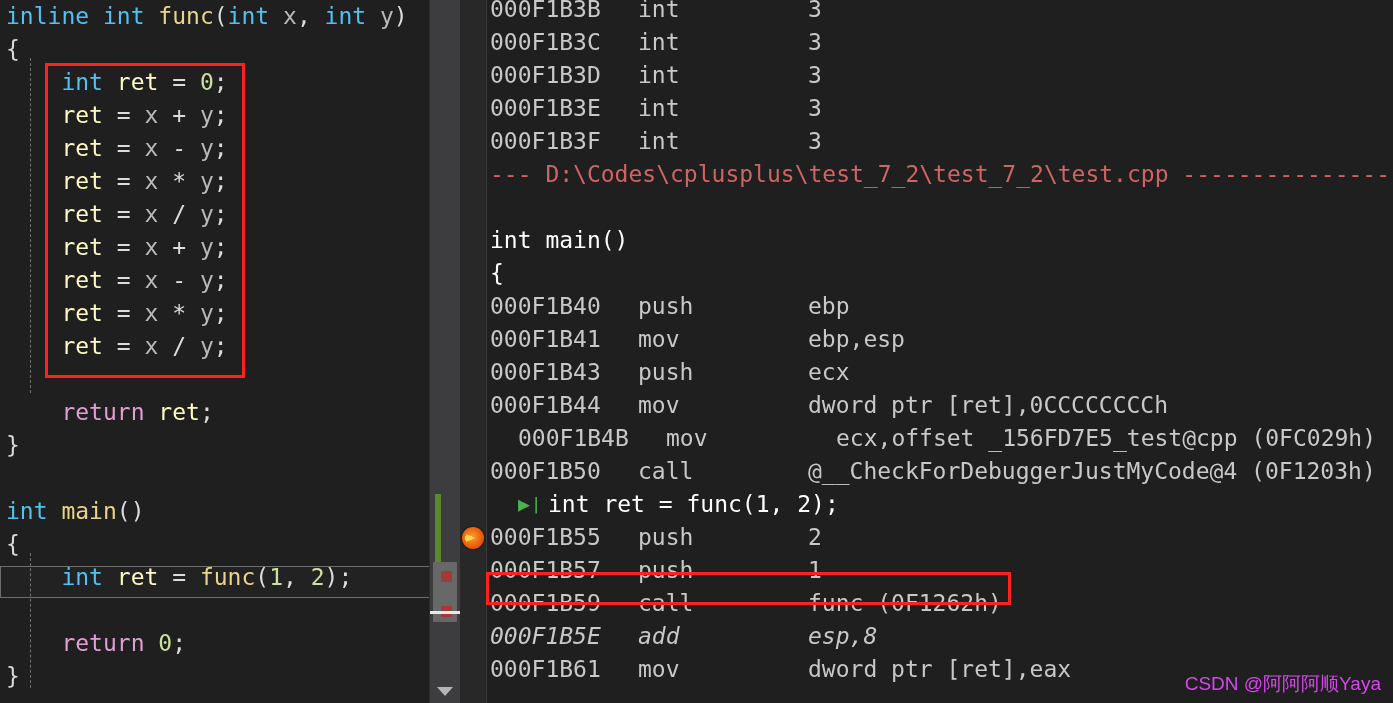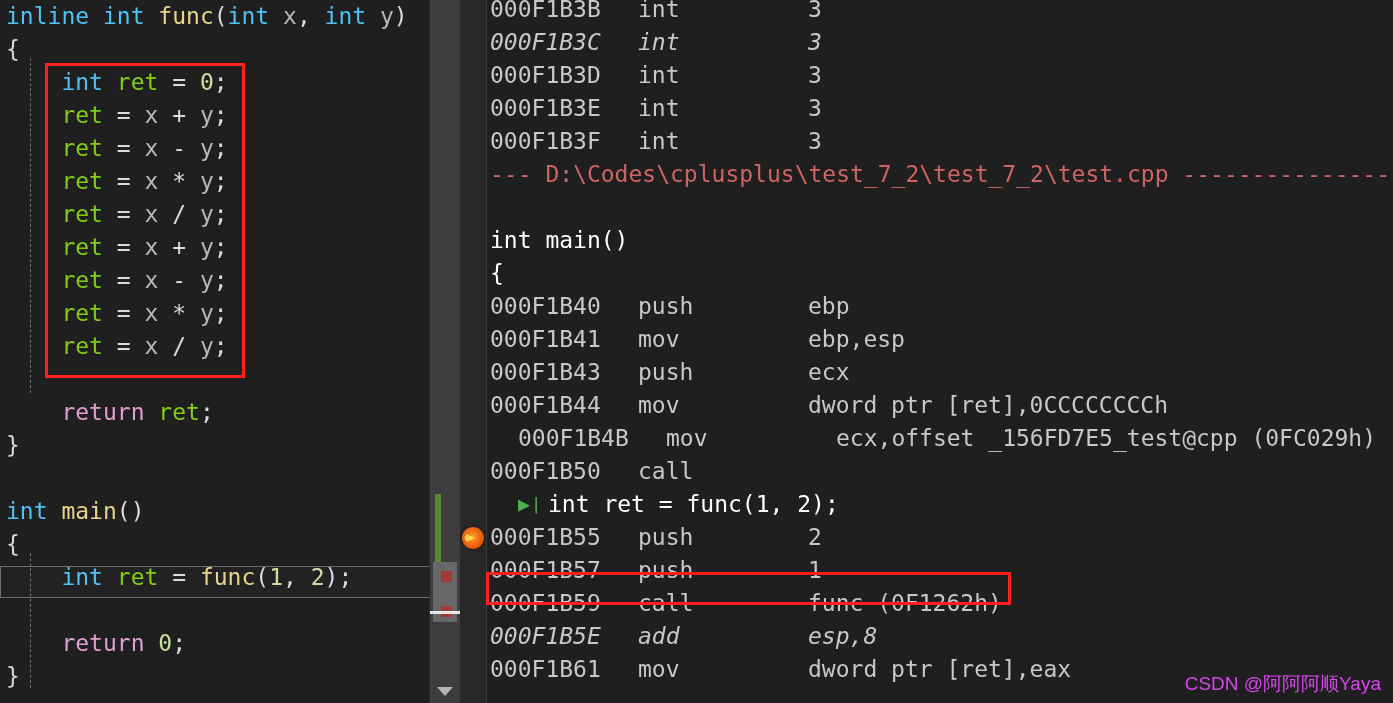--- a/index.html
+++ b/index.html
@@ -46,21 +46,21 @@
     font-size: 23px;
     white-space: pre;
     color: #d4d4d4;
     letter-spacing: 0px;
   }
   .code-line .ind { color: transparent; }
 
   
   .t-kw      { color: #4ec2f5; }   
   .t-fn      { color: #e8d58a; }   
-  .t-var     { color: #84cc16; }   
+  .t-var     { color: #fef9c3; }   
   .t-plain   { color: #dcdcdc; }
   .t-ret     { color: #e09fd4; }   
   .t-num     { color: #cbe0a0; }   
   .t-punc    { color: #dcdcdc; }
   .t-brace   { color: #d8d8d8; }
   .t-op      { color: #dcdcdc; }
   .t-param   { color: #b9b9b9; }
 
   
   .indent-guide {
@@ -282,33 +282,33 @@
     </div>
     <div class="pane-divider"></div>
   </div>
 
   <div class="disasm-pane">
     <div class="disasm-gutter"></div>
     <div class="disasm-gutter-edge"></div>
 
     <div id="disasm-surface">
         <div class="d-line" style="top: -7px; width: 933px;"><span class="d-addr">000F1B3B</span><span class="d-mnem">int</span><span class="d-ops">3</span></div>
-        <div class="d-line" style="top: 26px; width: 933px; font-style: italic;"><span class="d-addr">000F1B3C</span><span class="d-mnem">int</span><span class="d-ops">3</span></div>
+        <div class="d-line" style="top: 26px; width: 933px;"><span class="d-addr">000F1B3C</span><span class="d-mnem">int</span><span class="d-ops">3</span></div>
         <div class="d-line" style="top: 59px; width: 933px;"><span class="d-addr">000F1B3D</span><span class="d-mnem">int</span><span class="d-ops">3</span></div>
         <div class="d-line" style="top: 92px; width: 933px;"><span class="d-addr">000F1B3E</span><span class="d-mnem">int</span><span class="d-ops">3</span></div>
         <div class="d-line" style="top: 125px; width: 933px;"><span class="d-addr">000F1B3F</span><span class="d-mnem">int</span><span class="d-ops">3</span></div>
         <div class="d-line" style="top: 158px; width: 933px;"><span class="d-srcpath">--- D:\Codes\cplusplus\test_7_2\test_7_2\test.cpp ------------------</span></div>
         <div class="d-line" style="top: 224px; width: 933px;"><span class="d-srcline">int main()</span></div>
         <div class="d-line" style="top: 257px; width: 933px;"><span class="d-srcline">{</span></div>
         <div class="d-line" style="top: 290px; width: 933px;"><span class="d-addr">000F1B40</span><span class="d-mnem">push</span><span class="d-ops">ebp</span></div>
         <div class="d-line" style="top: 323px; width: 933px;"><span class="d-addr">000F1B41</span><span class="d-mnem">mov</span><span class="d-ops">ebp,esp</span></div>
         <div class="d-line" style="top: 356px; width: 933px;"><span class="d-addr">000F1B43</span><span class="d-mnem">push</span><span class="d-ops">ecx</span></div>
         <div class="d-line" style="top: 389px; width: 933px;"><span class="d-addr">000F1B44</span><span class="d-mnem">mov</span><span class="d-ops">dword ptr [ret],0CCCCCCCCh</span></div>
         <div class="d-line" style="top: 422px; width: 933px; margin-left: 28px;"><span class="d-addr">000F1B4B</span><span class="d-mnem">mov</span><span class="d-ops">ecx,offset _156FD7E5_test@cpp (0FC029h)</span></div>
-        <div class="d-line" style="top: 455px; width: 933px; text-align: center;"><span class="d-addr">000F1B50</span><span class="d-mnem">call</span></div>
+        <div class="d-line" style="top: 455px; width: 933px; text-align: center;"><span class="d-addr">000F1B50</span><span class="d-mnem">call</span><span class="d-ops">@__CheckForDebuggerJustMyCode@4 (0F1203h)</span></div>
         <div class="d-line" style="top: 488px; width: 933px;"><span class="step-arrow">▶❘</span><span class="d-srcline-ind" style="left: 88px;">int ret = func(1, 2);</span></div>
         <div class="d-line" style="top: 521px; width: 933px;"><span class="d-addr">000F1B55</span><span class="d-mnem">push</span><span class="d-ops">2</span></div>
         <div class="d-line" style="top: 554px; width: 1097px;"><span class="d-addr">000F1B57</span><span class="d-mnem">push</span><span class="d-ops">1</span></div>
         <div class="d-line" style="top: 587px; width: 933px;"><span class="d-addr">000F1B59</span><span class="d-mnem">call</span><span class="d-ops">func (0F1262h)</span></div>
         <div class="d-line" style="top: 620px; width: 933px; font-style: italic;"><span class="d-addr">000F1B5E</span><span class="d-mnem">add</span><span class="d-ops">esp,8</span></div>
         <div class="d-line" style="top: 653px; width: 1015px;"><span class="d-addr">000F1B61</span><span class="d-mnem">mov</span><span class="d-ops">dword ptr [ret],eax</span></div>
       </div>
 
     <div class="d-red-box" style="left:26px; top:572px; width:525px; height:33px;"></div>
 

